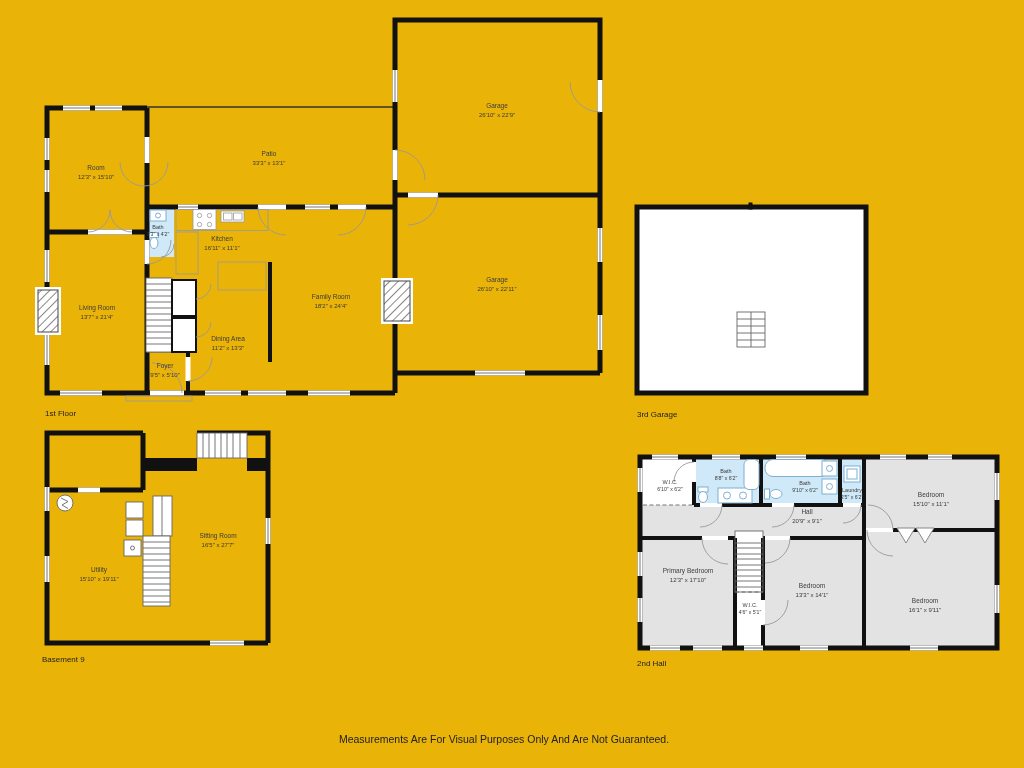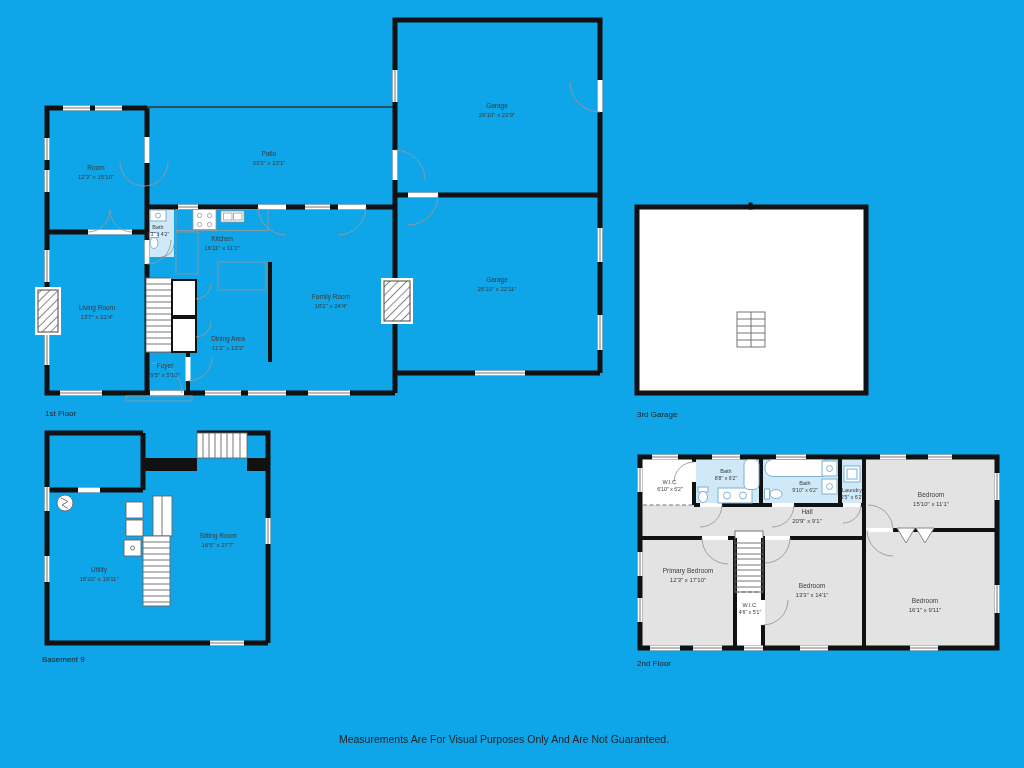--- a/index.html
+++ b/index.html
@@ -1,16 +1,16 @@
 <!DOCTYPE html>
 <html><head>
 <meta charset="utf-8">
 <style>
   html,body{margin:0;padding:0;background:#fff;}
-  .page{position:relative;width:1024px;height:768px;background:#0ea5e9;overflow:hidden;
+  .page{position:relative;width:1024px;height:768px;background:#eab308;overflow:hidden;
         font-family:"Liberation Sans",sans-serif;}
   .plan-svg{position:absolute;left:0;top:0;width:1024px;height:768px;}
   
   .w5{stroke:#111;stroke-width:5;fill:none;stroke-linecap:butt;}
   .w5f{stroke:#111;stroke-width:5;fill:#fff;}
   .w4{stroke:#111;stroke-width:4;fill:none;}
   .w2{stroke:#111;stroke-width:2;fill:#fff;}
   .thin{stroke:#9a9a9a;stroke-width:0.8;fill:none;}
   .thin2{stroke:#666;stroke-width:0.9;fill:none;}
   .thinw{stroke:#333;stroke-width:1.4;fill:none;}
@@ -339,17 +339,17 @@
     <span class="rd">4'6" x 5'1"</span>
   </div>
   <div class="room-label" style="left:925px;top:605px">
     <span class="rn">Bedroom</span>
     <span class="rd">16'1" x 9'11"</span>
   </div>
 
   <div class="floor-label" style="left:45px;top:409px">1st Floor</div>
   <div class="floor-label" style="left:637px;top:410px">3rd Garage</div>
   <div class="floor-label" style="left:42px;top:655px">Basement 9</div>
-  <div class="floor-label" style="left:637px;top:659px">2nd Floor</div>
+  <div class="floor-label" style="left:637px;top:659px">2nd Hall</div>
 
   <div class="footer-note">Measurements Are For Visual Purposes Only And Are Not Guaranteed.</div>
 
 </div>
 
 </body></html>

